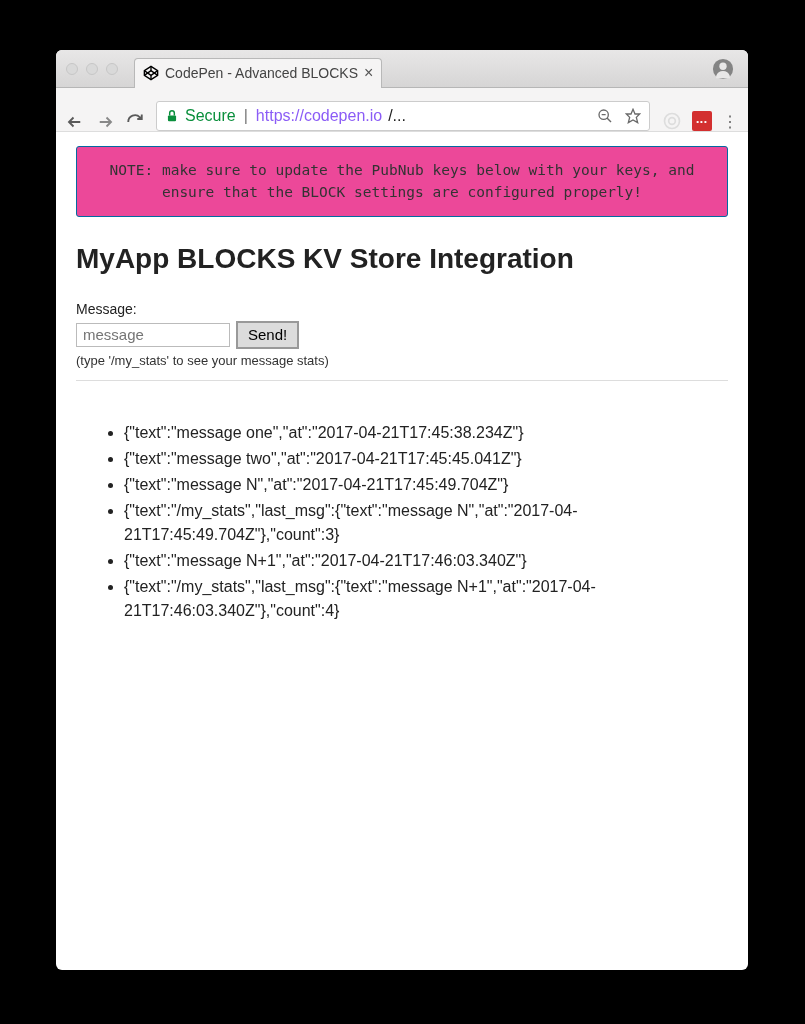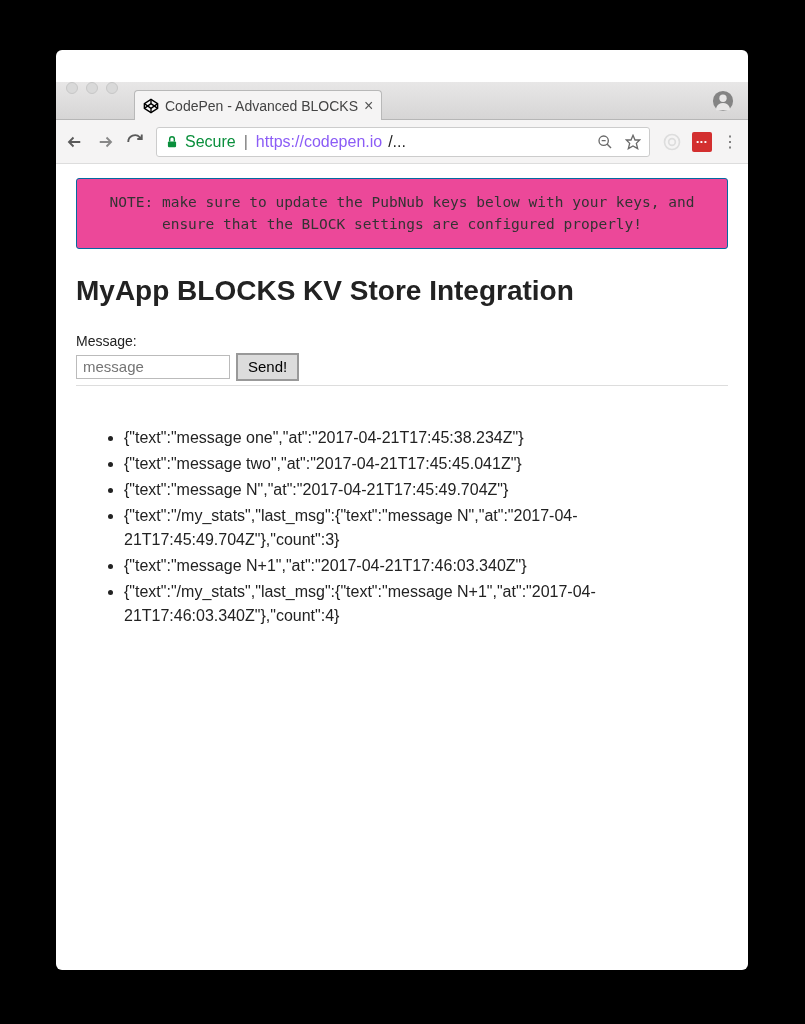--- a/index.html
+++ b/index.html
@@ -25,23 +25,23 @@
       box-shadow: 0 10px 40px rgba(0,0,0,0.5);
       display: flex;
       flex-direction: column;
       overflow: hidden;
     }
     .titlebar {
       height: 38px;
       background: linear-gradient(#e8e7e7, #d6d5d5);
       border-bottom: 1px solid #b6b6b6;
       display: flex;
+      align-items: center;
       padding: 0 10px;
       position: relative;
-      margin-top: 32px;
     }
     .traffic-lights {
       display: flex;
       gap: 8px;
       margin-right: 16px;
     }
     .traffic-light {
       width: 12px;
       height: 12px;
       border-radius: 50%;
@@ -85,21 +85,21 @@
       top: 8px;
       width: 22px;
       height: 22px;
       color: #777;
     }
     .addressbar {
       height: 44px;
       background: #f5f4f4;
       border-bottom: 1px solid #ddd;
       display: flex;
-      align-items: center;
+      align-items: flex-end;
       padding: 0 10px;
       gap: 12px;
     }
     .nav-btn {
       color: #888;
       width: 18px;
       height: 18px;
       display: flex;
       align-items: center;
       justify-content: center;
@@ -317,20 +317,21 @@
   </div>
 
   <div class="page-content">
     <div class="note-box">NOTE: make sure to update the PubNub keys below with your keys, and ensure that the BLOCK settings are configured properly!</div>
     <h1 class="heading">MyApp BLOCKS KV Store Integration</h1>
     <div class="msg-label">Message:</div>
     <div class="input-row">
       <input class="msg-input" type="text" placeholder="message" style="">
       <button class="send-btn">Send!</button>
     </div>
+    <div class="hint">(type '/my_stats' to see your message stats)</div>
     <hr class="divider">
     <ul class="msg-list">
       <li>{"text":"message one","at":"2017-04-21T17:45:38.234Z"}</li>
       <li>{"text":"message two","at":"2017-04-21T17:45:45.041Z"}</li>
       <li>{"text":"message N","at":"2017-04-21T17:45:49.704Z"}</li>
       <li>{"text":"/my_stats","last_msg":{"text":"message N","at":"2017-04-21T17:45:49.704Z"},"count":3}</li>
       <li>{"text":"message N+1","at":"2017-04-21T17:46:03.340Z"}</li>
       <li>{"text":"/my_stats","last_msg":{"text":"message N+1","at":"2017-04-21T17:46:03.340Z"},"count":4}</li>
     </ul>
   </div>

